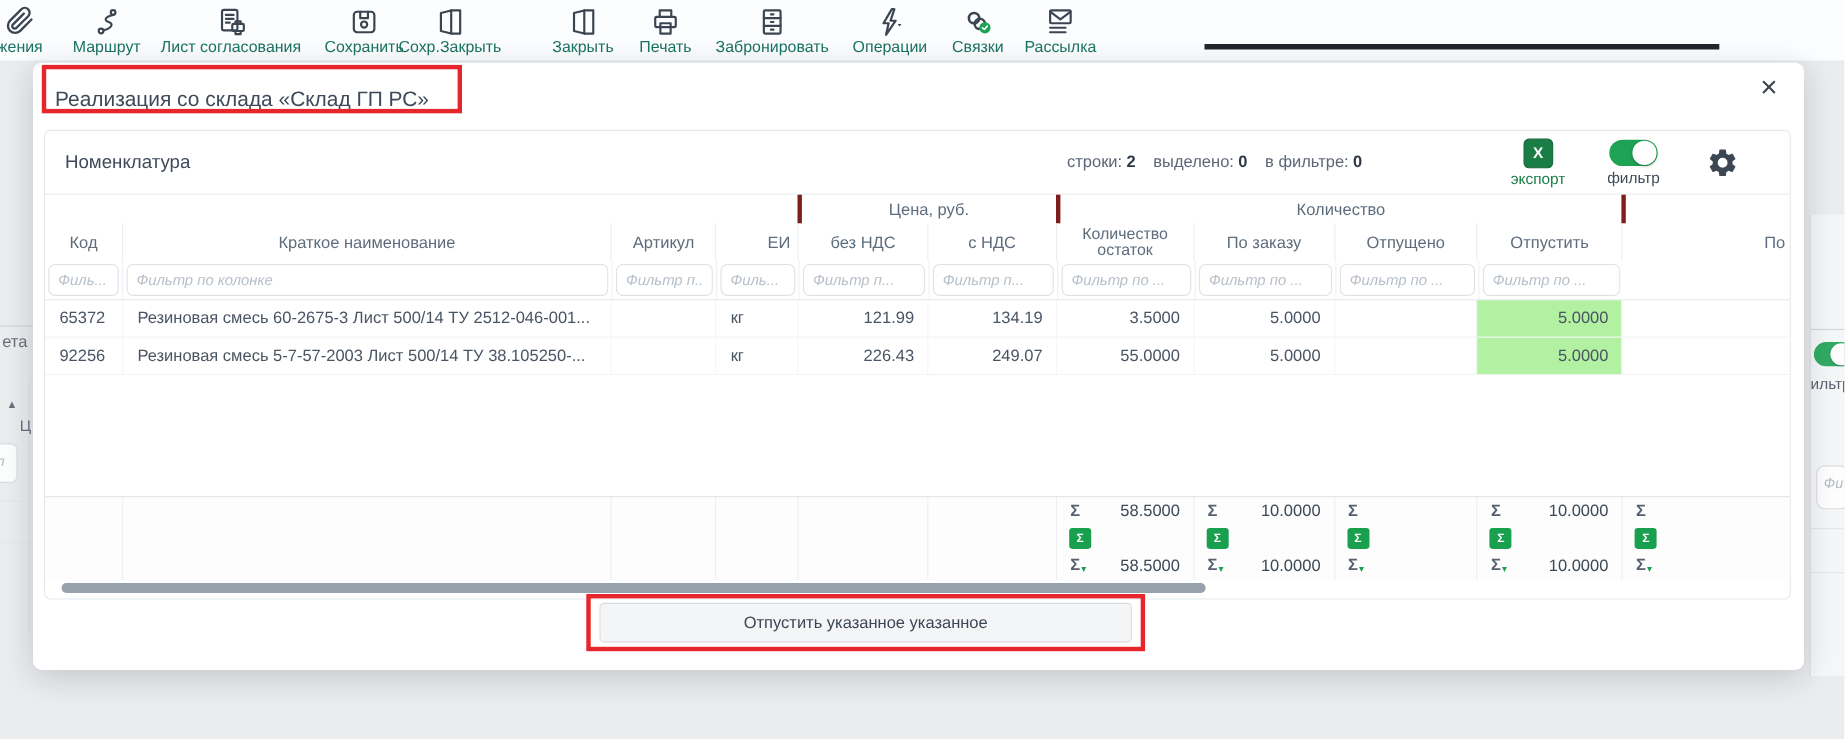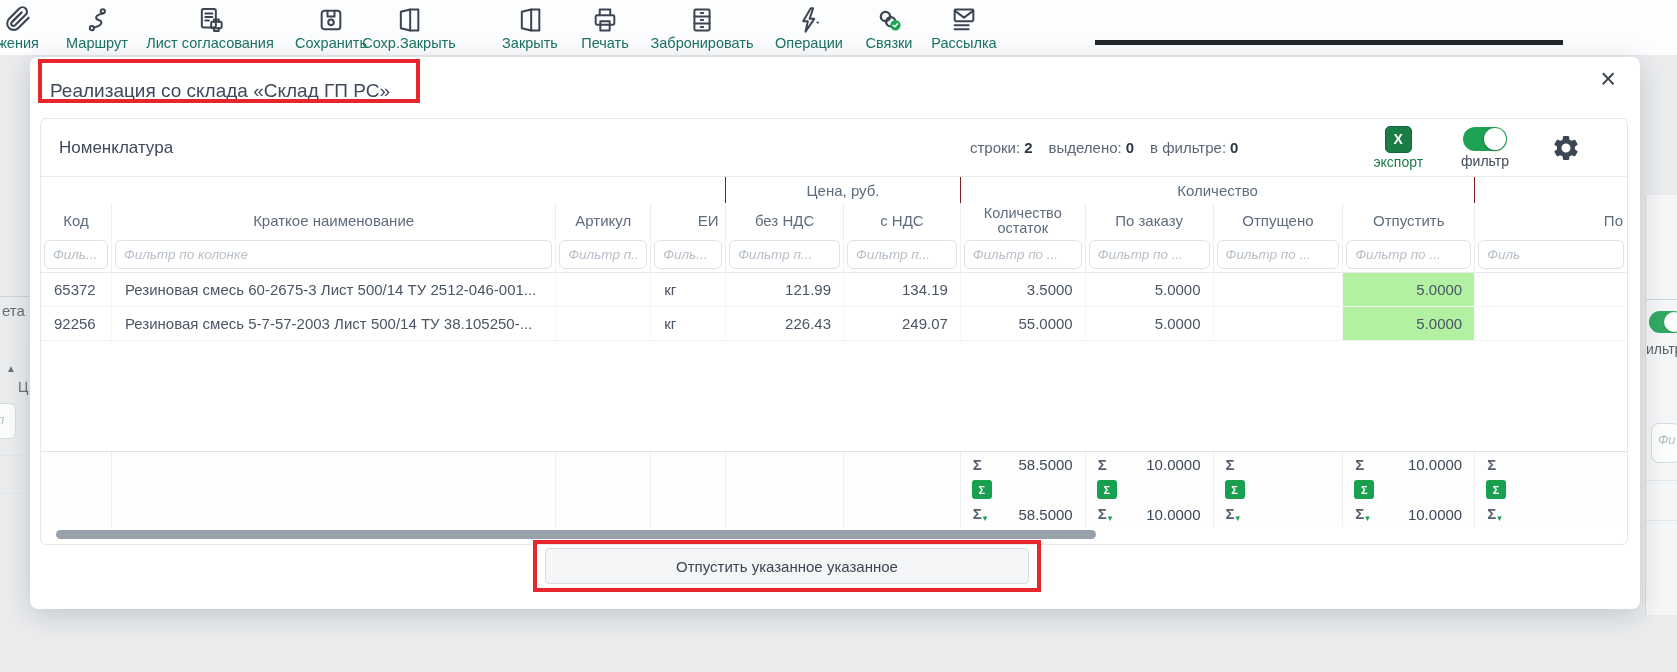--- a/index.html
+++ b/index.html
@@ -50,21 +50,21 @@
   .gear{margin-left:42px;margin-right:46px;cursor:pointer;display:flex;align-items:center;}
 
   
   .trow{display:flex;width:100%;}
   .cell{display:flex;align-items:center;overflow:hidden;white-space:nowrap;}
   .w-code{width:70px;}.w-name{width:445px;}.w-art{width:95px;}.w-ei{width:75px;padding-left:40px;}
   .w-bn{width:118px;}.w-sn{width:117px;}.w-free{width:125px;}.w-ord{width:128px;}
   .w-rel{width:130px;}.w-tor{width:132px;}.w-po{width:153px;}
   .tgroup{height:26px;}
   .gcell{display:flex;align-items:center;justify-content:center;color:#5e6d7d;font-size:15px;}
-  .gb{border-left:1px solid #7f1d1d;}
+  .gb{border-left:4px solid #7f1d1d;}
   .thead{height:34px;}
   .hcell{justify-content:center;color:#5e6d7d;font-size:15px;border-left:1px solid #eaedf0;cursor:pointer;}
   .hcell:first-child{border-left:none;}
   .h-wrap{white-space:normal;text-align:center;line-height:15px;font-size:14.5px;height:34px;align-items:flex-start;padding-top:3px;}
   .tfilter{height:36px;border-bottom:1px solid #e6e9ed;}
   .fcell{border-left:1px solid #eef1f4;padding:0 3px;}
   .fcell:first-child{border-left:none;}
   .flt{width:100%;height:29px;border:1px solid #dde2e7;border-radius:6px;font-size:13.5px;font-style:italic;
        color:#68727e;padding:0 8px;outline:none;background:#fff;}
   .flt::placeholder{color:#b7bfc9;}
@@ -307,23 +307,20 @@
           </div>
         <div class="cell fcell w-ord">
             <input class="flt" placeholder="Фильтр по ..." style="">
           </div>
         <div class="cell fcell w-rel">
             <input class="flt" placeholder="Фильтр по ..." style="">
           </div>
         <div class="cell fcell w-tor">
             <input class="flt" placeholder="Фильтр по ..." style="">
           </div>
-        <div class="cell fcell w-po">
-            <input class="flt" placeholder="Филь" style="">
-          </div>
       </div>
 
       <div class="trow drow">
         <div class="cell pl w-code">65372</div>
         <div class="cell pl w-name">Резиновая смесь 60-2675-3 Лист 500/14 ТУ 2512-046-001...</div>
         <div class="cell pl w-art"></div>
         <div class="cell pl w-ei">кг</div>
         <div class="cell num w-bn">121.99</div>
         <div class="cell num w-sn">134.19</div>
         <div class="cell num w-free">3.5000</div>

